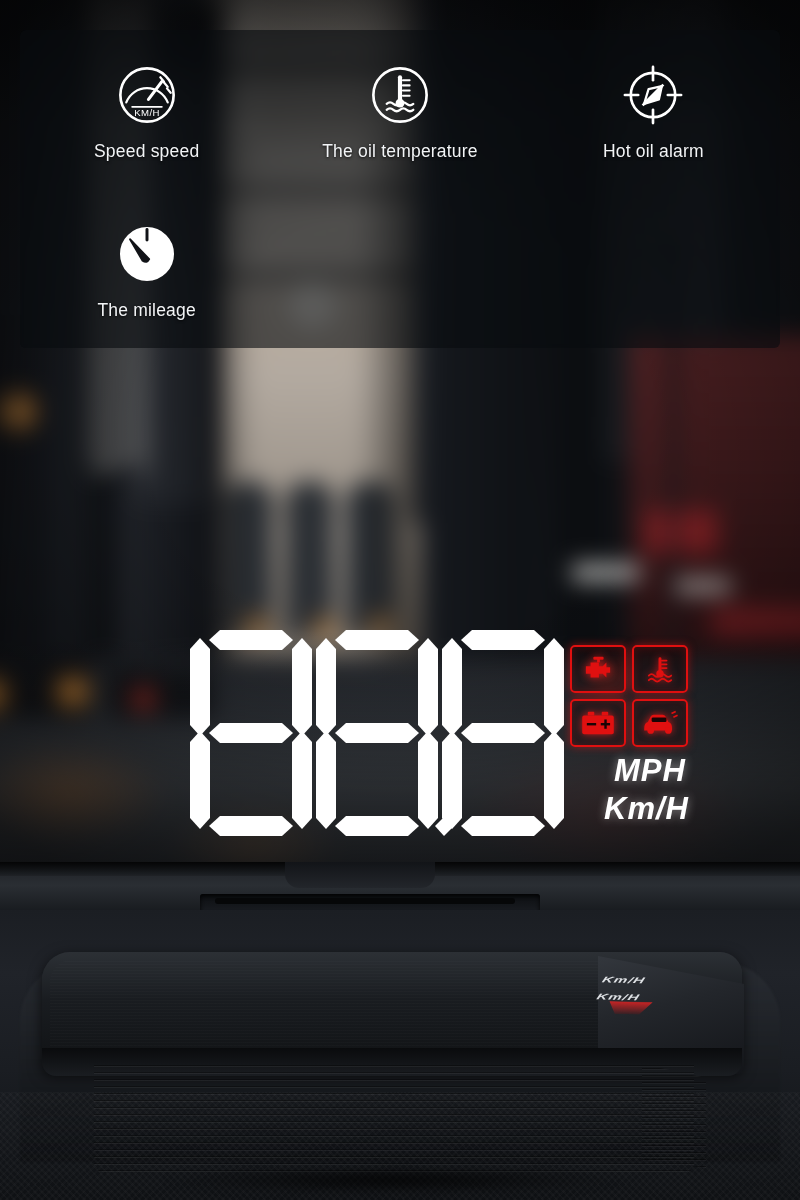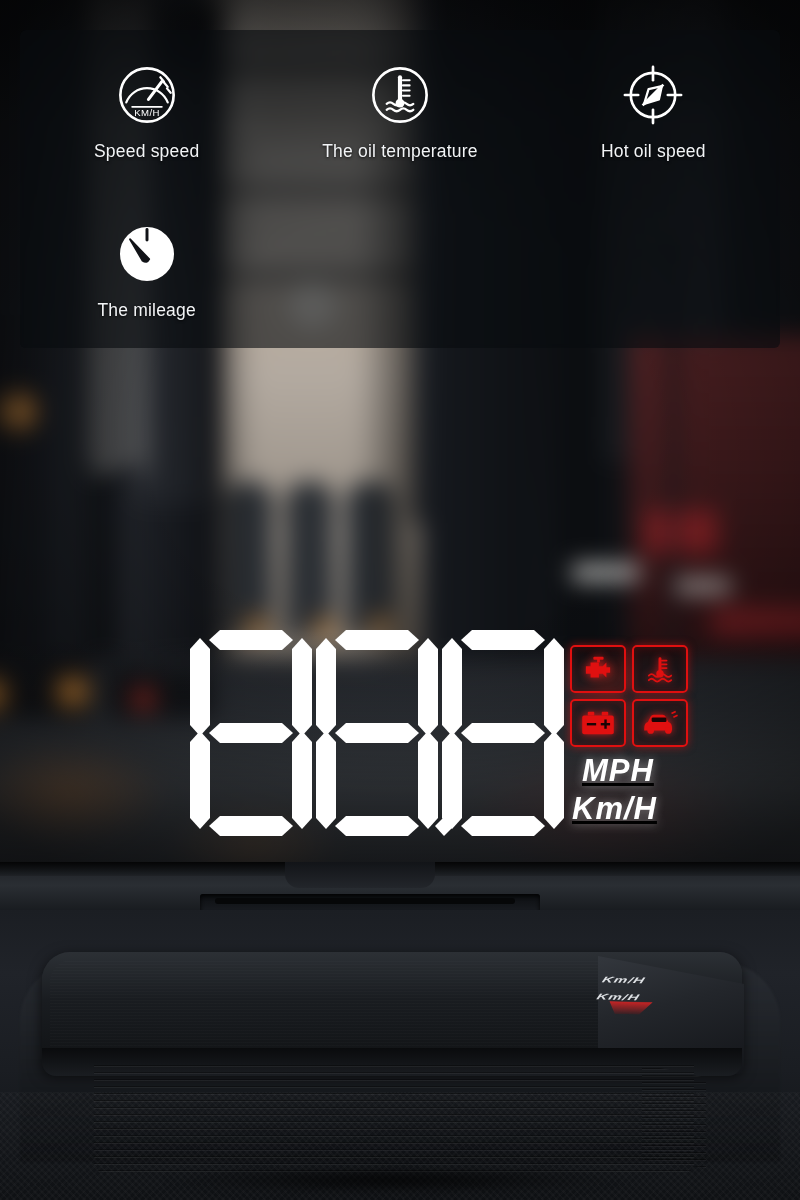--- a/index.html
+++ b/index.html
@@ -115,21 +115,21 @@
          clip-path:polygon(10px 0,20px 11px,20px 87px,10px 98px,0 87px,0 11px); }
   .s-e { left:0;    top:101px;width:20px; height:98px;
          clip-path:polygon(10px 0,20px 11px,20px 87px,10px 98px,0 87px,0 11px); }
   .s-c { left:102px;top:101px;width:20px; height:98px;
          clip-path:polygon(10px 0,20px 11px,20px 87px,10px 98px,0 87px,0 11px); }
   .dp { position:absolute; width:19px; height:19px; background:#fff; left:245px; top:187px;
         filter:drop-shadow(0 0 8px rgba(255,255,255,.5));
         clip-path:polygon(9px 0,19px 9px,9px 19px,0 9px); }
 
   
-  .units { position:absolute; left:572px; top:755px;text-decoration:underline; }
+  .units { position:absolute; left:604px; top:755px; }
   .unit { color:#fff; font-weight:bold; font-style:italic; letter-spacing:1px;
           text-shadow:0 0 10px rgba(255,255,255,.45); line-height:1.02; }
   .unit-mph { font-size:31px; margin-left:10px; }
   .unit-kmh { font-size:31px; margin-top:6px; }
 
   
   .tells { position:absolute; left:570px; top:645px; display:grid;
     grid-template-columns:56px 56px; grid-template-rows:48px 48px; gap:6px; }
   .tell { border:2px solid #e01010; border-radius:5px; display:flex; align-items:center;
     justify-content:center; box-shadow:0 0 9px rgba(224,16,16,.55), inset 0 0 8px rgba(224,16,16,.25);
@@ -302,21 +302,21 @@
             <circle cx="50" cy="50" r="30"></circle>
             <line x1="50" y1="12" x2="50" y2="30"></line>
             <line x1="50" y1="70" x2="50" y2="88"></line>
             <line x1="12" y1="50" x2="30" y2="50"></line>
             <line x1="70" y1="50" x2="88" y2="50"></line>
             <path d="M36 64 L64 36 L64 36 L36 64 Z"></path>
             <path d="M38 62 L62 38 L58 56 Z" fill="#fff" stroke="#fff" stroke-width="3" stroke-linejoin="round"></path>
             <path d="M38 62 L62 38 L44 42 Z" fill="none" stroke="#fff" stroke-width="3" stroke-linejoin="round"></path>
           </svg>
         </span>
-        <span class="feat-label">Hot oil speed</span>
+        <span class="feat-label">Hot oil alarm</span>
       </div>
 
 
 
       <div class="feat">
         <span>
           <svg class="feat-icon" viewBox="0 0 100 100" fill="none">
             <circle cx="50" cy="50" r="35" fill="#fff" stroke="#fff" stroke-width="3"></circle>
             <line x1="50" y1="17" x2="50" y2="31" stroke="#111317" stroke-width="4" stroke-linecap="round"></line>
             <path d="M27 30 L53 57 Q50 63 44 59 Z" fill="#111317" stroke="#111317" stroke-width="2.5" stroke-linejoin="round"></path>

